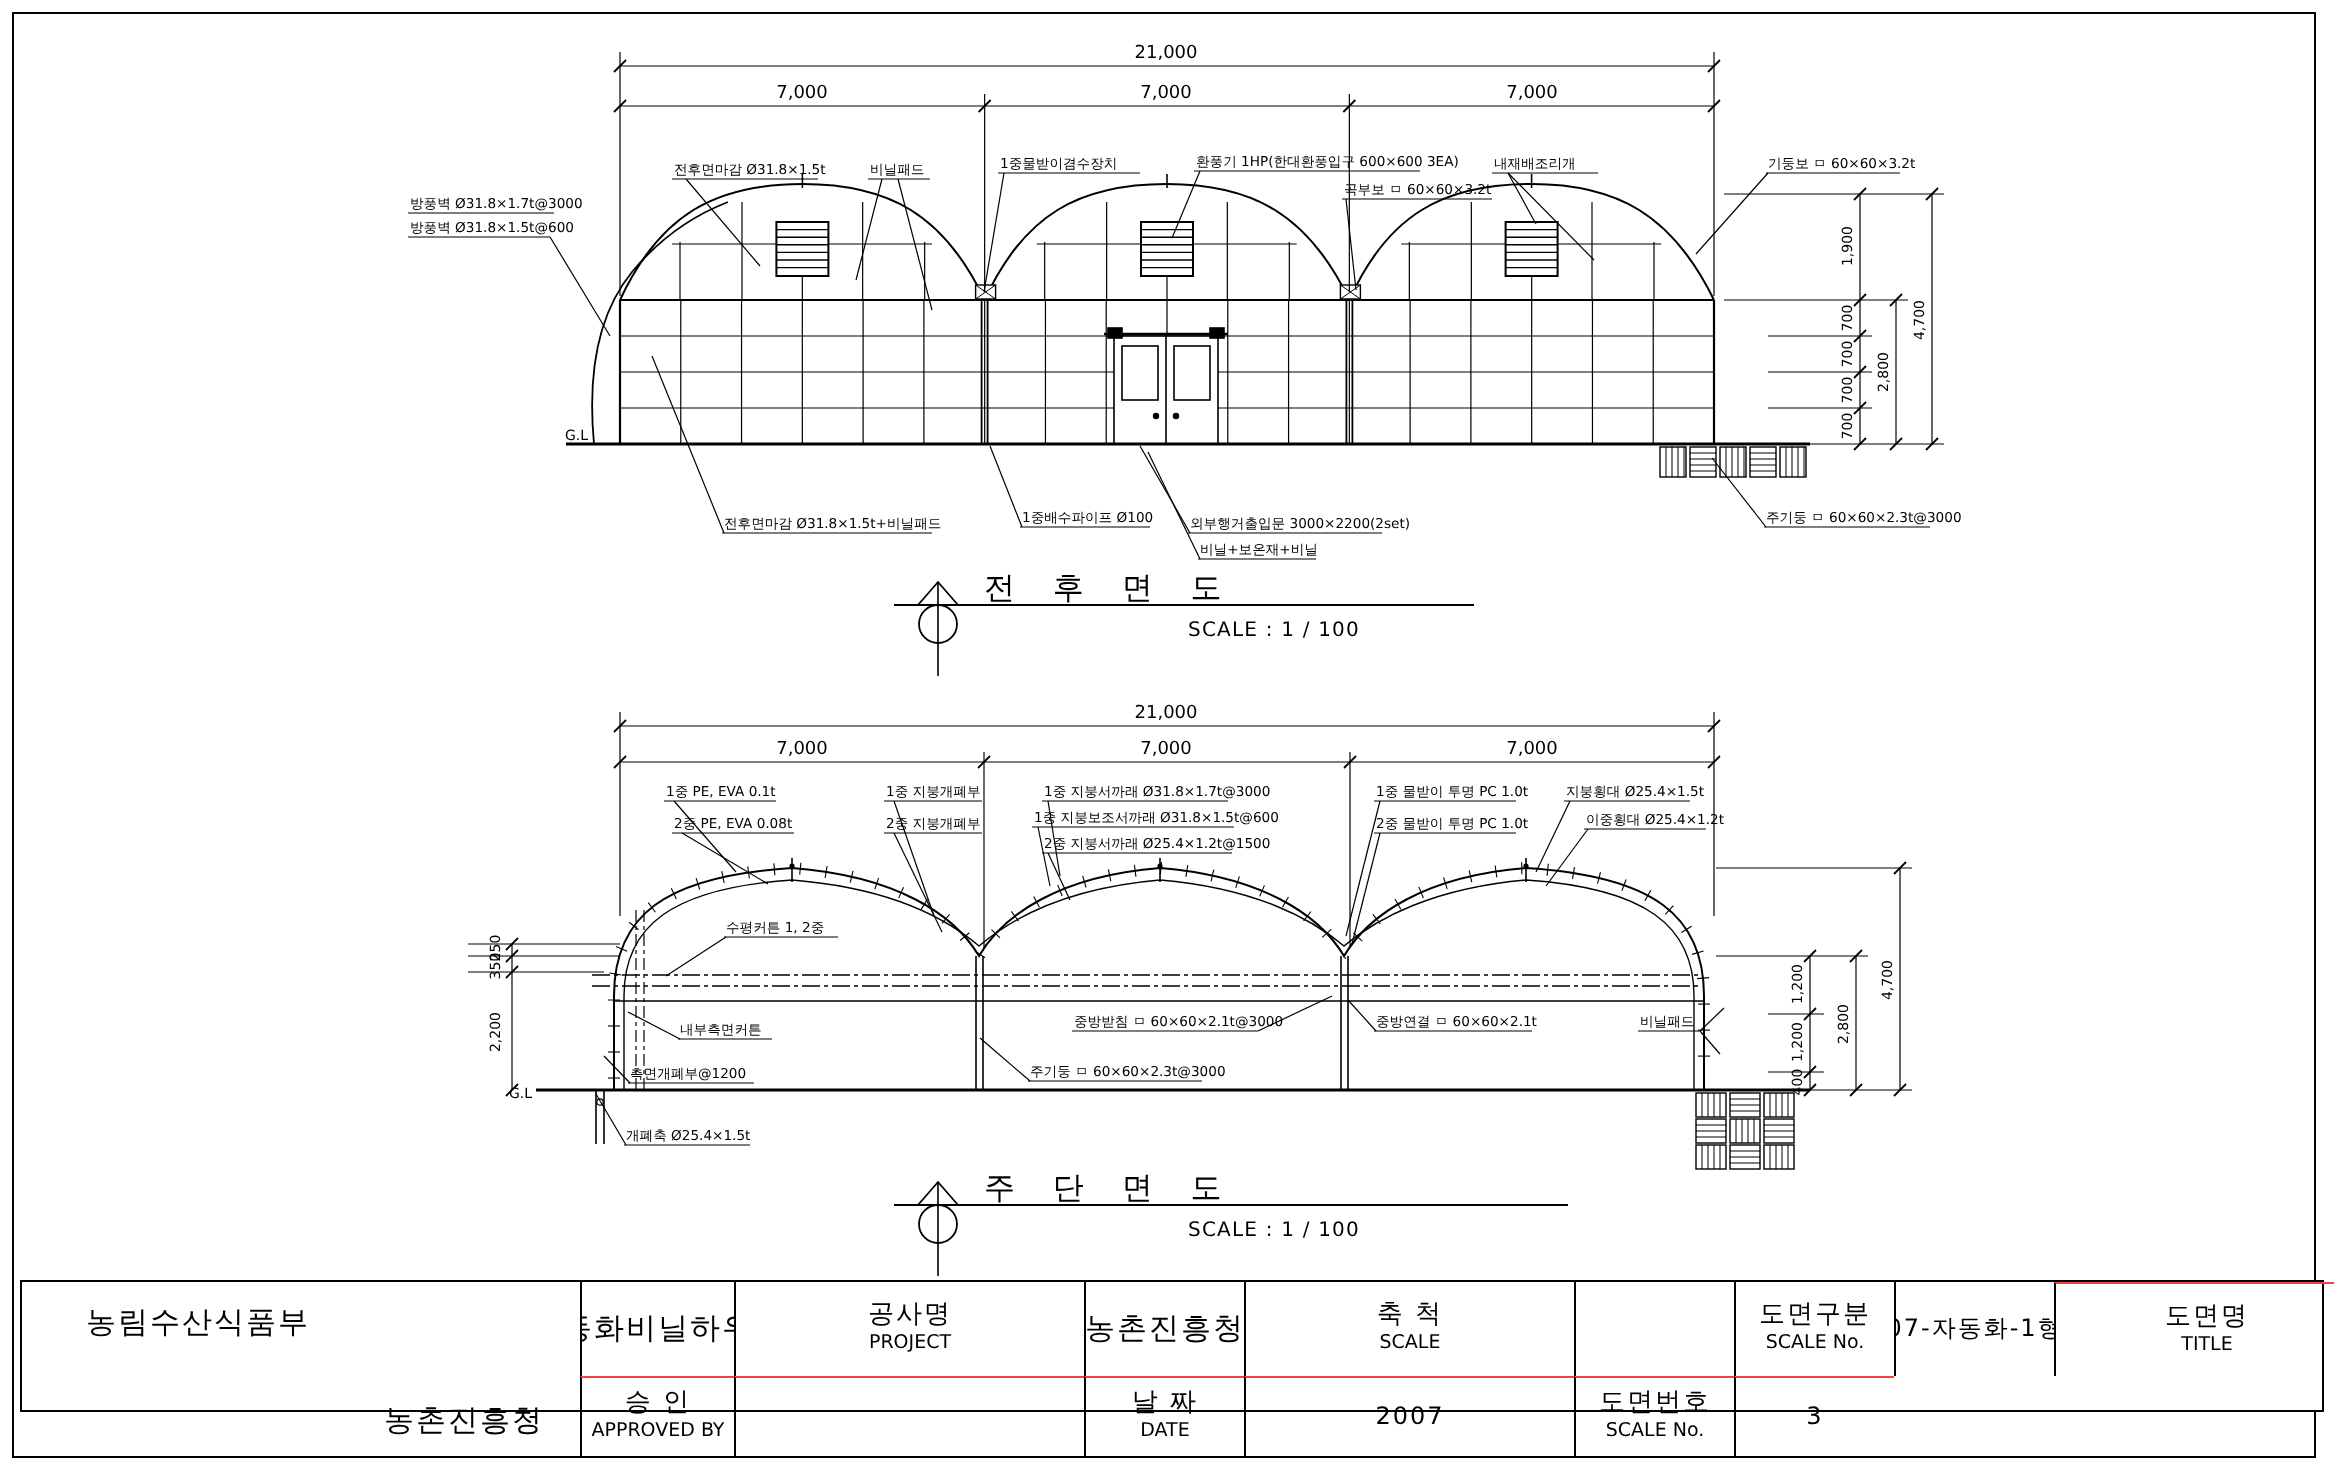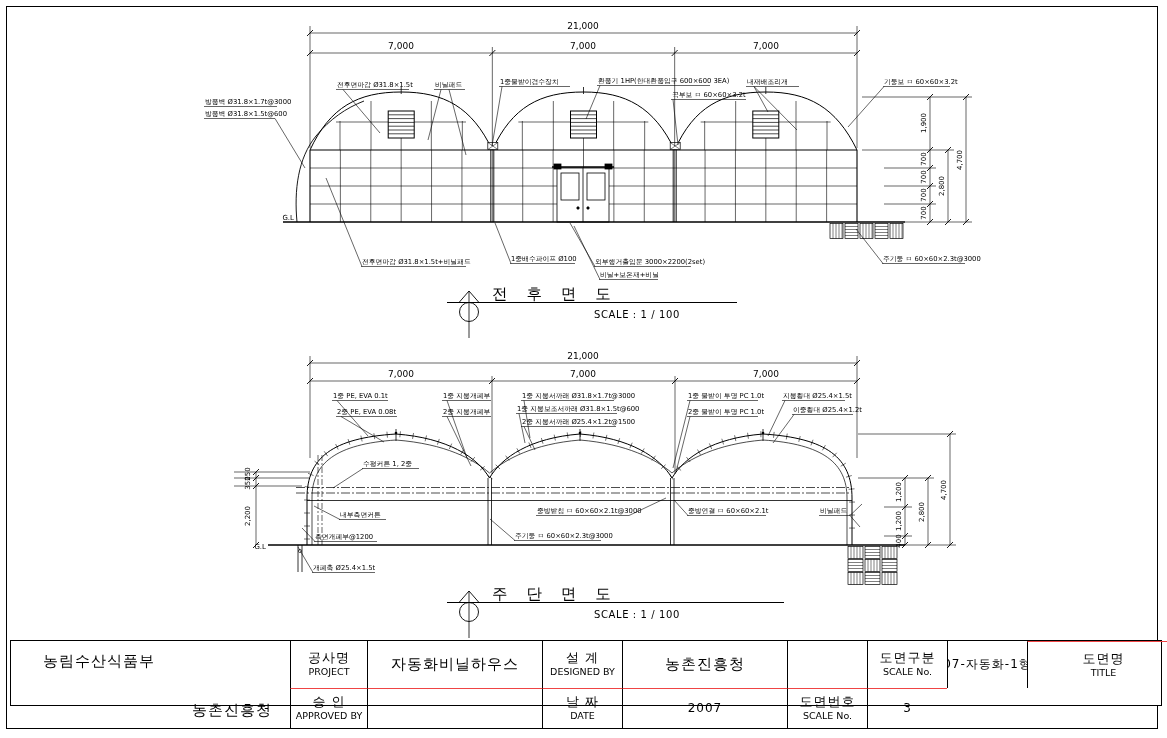--- a/index.html
+++ b/index.html
@@ -509,32 +509,32 @@
       </g>
     </g>
   </svg>
 
   <div class="tb">
     <div class="c c1">
       <span class="org1">농림수산식품부</span>
       <span class="org2">농촌진흥청</span>
     </div>
     <div class="c">
+      <span class="val">자동화비닐하우스</span>
+    </div>
+    <div class="c">
       <span class="kr">공사명</span>
       <span class="en">PROJECT</span>
     </div>
     <div class="c">
-      <span class="val">자동화비닐하우스</span>
-    </div>
-    <div class="c">
-      <span class="kr">설 계</span>
-      <span class="en">DESIGNED BY</span>
-    </div>
-    <div class="c">
       <span class="val">농촌진흥청</span>
+    </div>
+    <div class="c">
+      <span class="kr">축 척</span>
+      <span class="en">SCALE</span>
     </div>
     <div class="c">
       <span class="val"></span>
     </div>
     <div class="c">
       <span class="kr">도면구분</span>
       <span class="en">SCALE No.</span>
     </div>
     <div class="c">
       <span class="vmid">07-자동화-1형</span>

